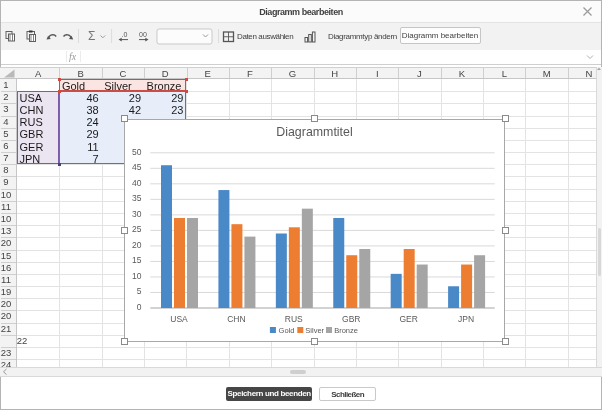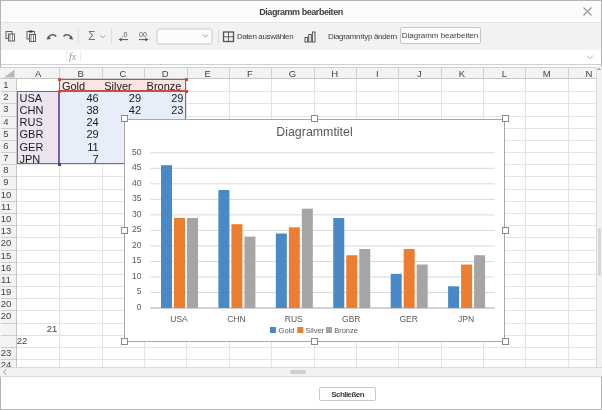--- a/index.html
+++ b/index.html
@@ -130,21 +130,21 @@
 <div class="hd" style="left:0;top:261.7px;width:12.0px;">16</div>
 <div class="hsep" style="left:1px;top:262px;width:15.0px;height:1px;"></div>
 <div class="hd" style="left:0;top:273.9px;width:12.0px;">11</div>
 <div class="hsep" style="left:1px;top:274px;width:15.0px;height:1px;"></div>
 <div class="hd" style="left:0;top:286.1px;width:12.0px;">19</div>
 <div class="hsep" style="left:1px;top:286px;width:15.0px;height:1px;"></div>
 <div class="hd" style="left:0;top:298.2px;width:12.0px;">20</div>
 <div class="hsep" style="left:1px;top:298px;width:15.0px;height:1px;"></div>
 <div class="hd" style="left:0;top:310.4px;width:12.0px;">20</div>
 <div class="hsep" style="left:1px;top:310px;width:15.0px;height:1px;"></div>
-<div class="hd" style="left:0;top:322.6px;width:12.0px;padding-left:46px;">21</div>
+<div class="hd" style="left:0;top:322.6px;width:12.0px;">21</div>
 <div class="hsep" style="left:1px;top:323px;width:15.0px;height:1px;"></div>
 <div class="hd" style="left:16px;top:334.8px;width:12.0px;">22</div>
 <div class="hsep" style="left:1px;top:335px;width:15.0px;height:1px;"></div>
 <div class="hd" style="left:0;top:347.0px;width:12.0px;">23</div>
 <div class="hsep" style="left:1px;top:347px;width:15.0px;height:1px;"></div>
 <div class="hd" style="left:0;top:359.1px;width:12.0px;">24</div>
 <div class="hsep" style="left:1px;top:359px;width:15.0px;height:1px;"></div>
 <div class="ln" style="left:59px;top:79.0px;width:1px;height:287.5px;"></div>
 <div class="ln" style="left:102px;top:79.0px;width:1px;height:287.5px;"></div>
 <div class="ln" style="left:144px;top:79.0px;width:1px;height:287.5px;"></div>
@@ -276,13 +276,14 @@
 <div class="abs" style="left:596.0px;top:67.0px;width:6.0px;height:299.5px;background:#f2f2f2;border-left:1px solid #d9d9d9;box-sizing:border-box;"></div>
 <svg class="abs" style="left:596.0px;top:64.0px;" width="6" height="10">
       <path d="M3 3.5 l2 2.6 h-4 z" fill="#a8a8a8"></path>
     </svg>
 <div class="abs" style="left:597.5px;top:228px;width:3.5px;height:48px;background:#d8d8d8;border-radius:2px;"></div>
 <div class="abs" style="left:0;top:366.5px;width:602px;height:10px;background:#f2f2f2;border-top:1px solid #d9d9d9;border-bottom:1px solid #d9d9d9;box-sizing:border-box;"></div>
 <svg class="abs" style="left:1px;top:368.0px;" width="10" height="8">
       <path d="M5.5 1 l-3 2.8 l3 2.8" stroke="#9a9a9a" stroke-width="1" fill="none"></path>
     </svg>
 <div class="abs" style="left:290px;top:369.5px;width:16px;height:4.5px;background:#cfcfcf;border-radius:2px;"></div>
+<div class="abs" style="left:226px;top:387px;width:86.4px;height:14.3px;background:#464646;border-radius:2px;text-align:center;color:#fff;font-weight:bold;font-size:8px;letter-spacing:-0.35px;line-height:14.5px;white-space:nowrap;">Speichern und beenden</div>
 <div class="abs" style="left:319.4px;top:387px;width:56.5px;height:13.5px;background:#fff;border:1px solid #c9c9c9;box-sizing:border-box;border-radius:2px;text-align:center;color:#3c3c3c;font-weight:bold;font-size:8px;letter-spacing:-0.55px;line-height:13px;white-space:nowrap;">Schließen</div>
 </div>
 </body></html>

